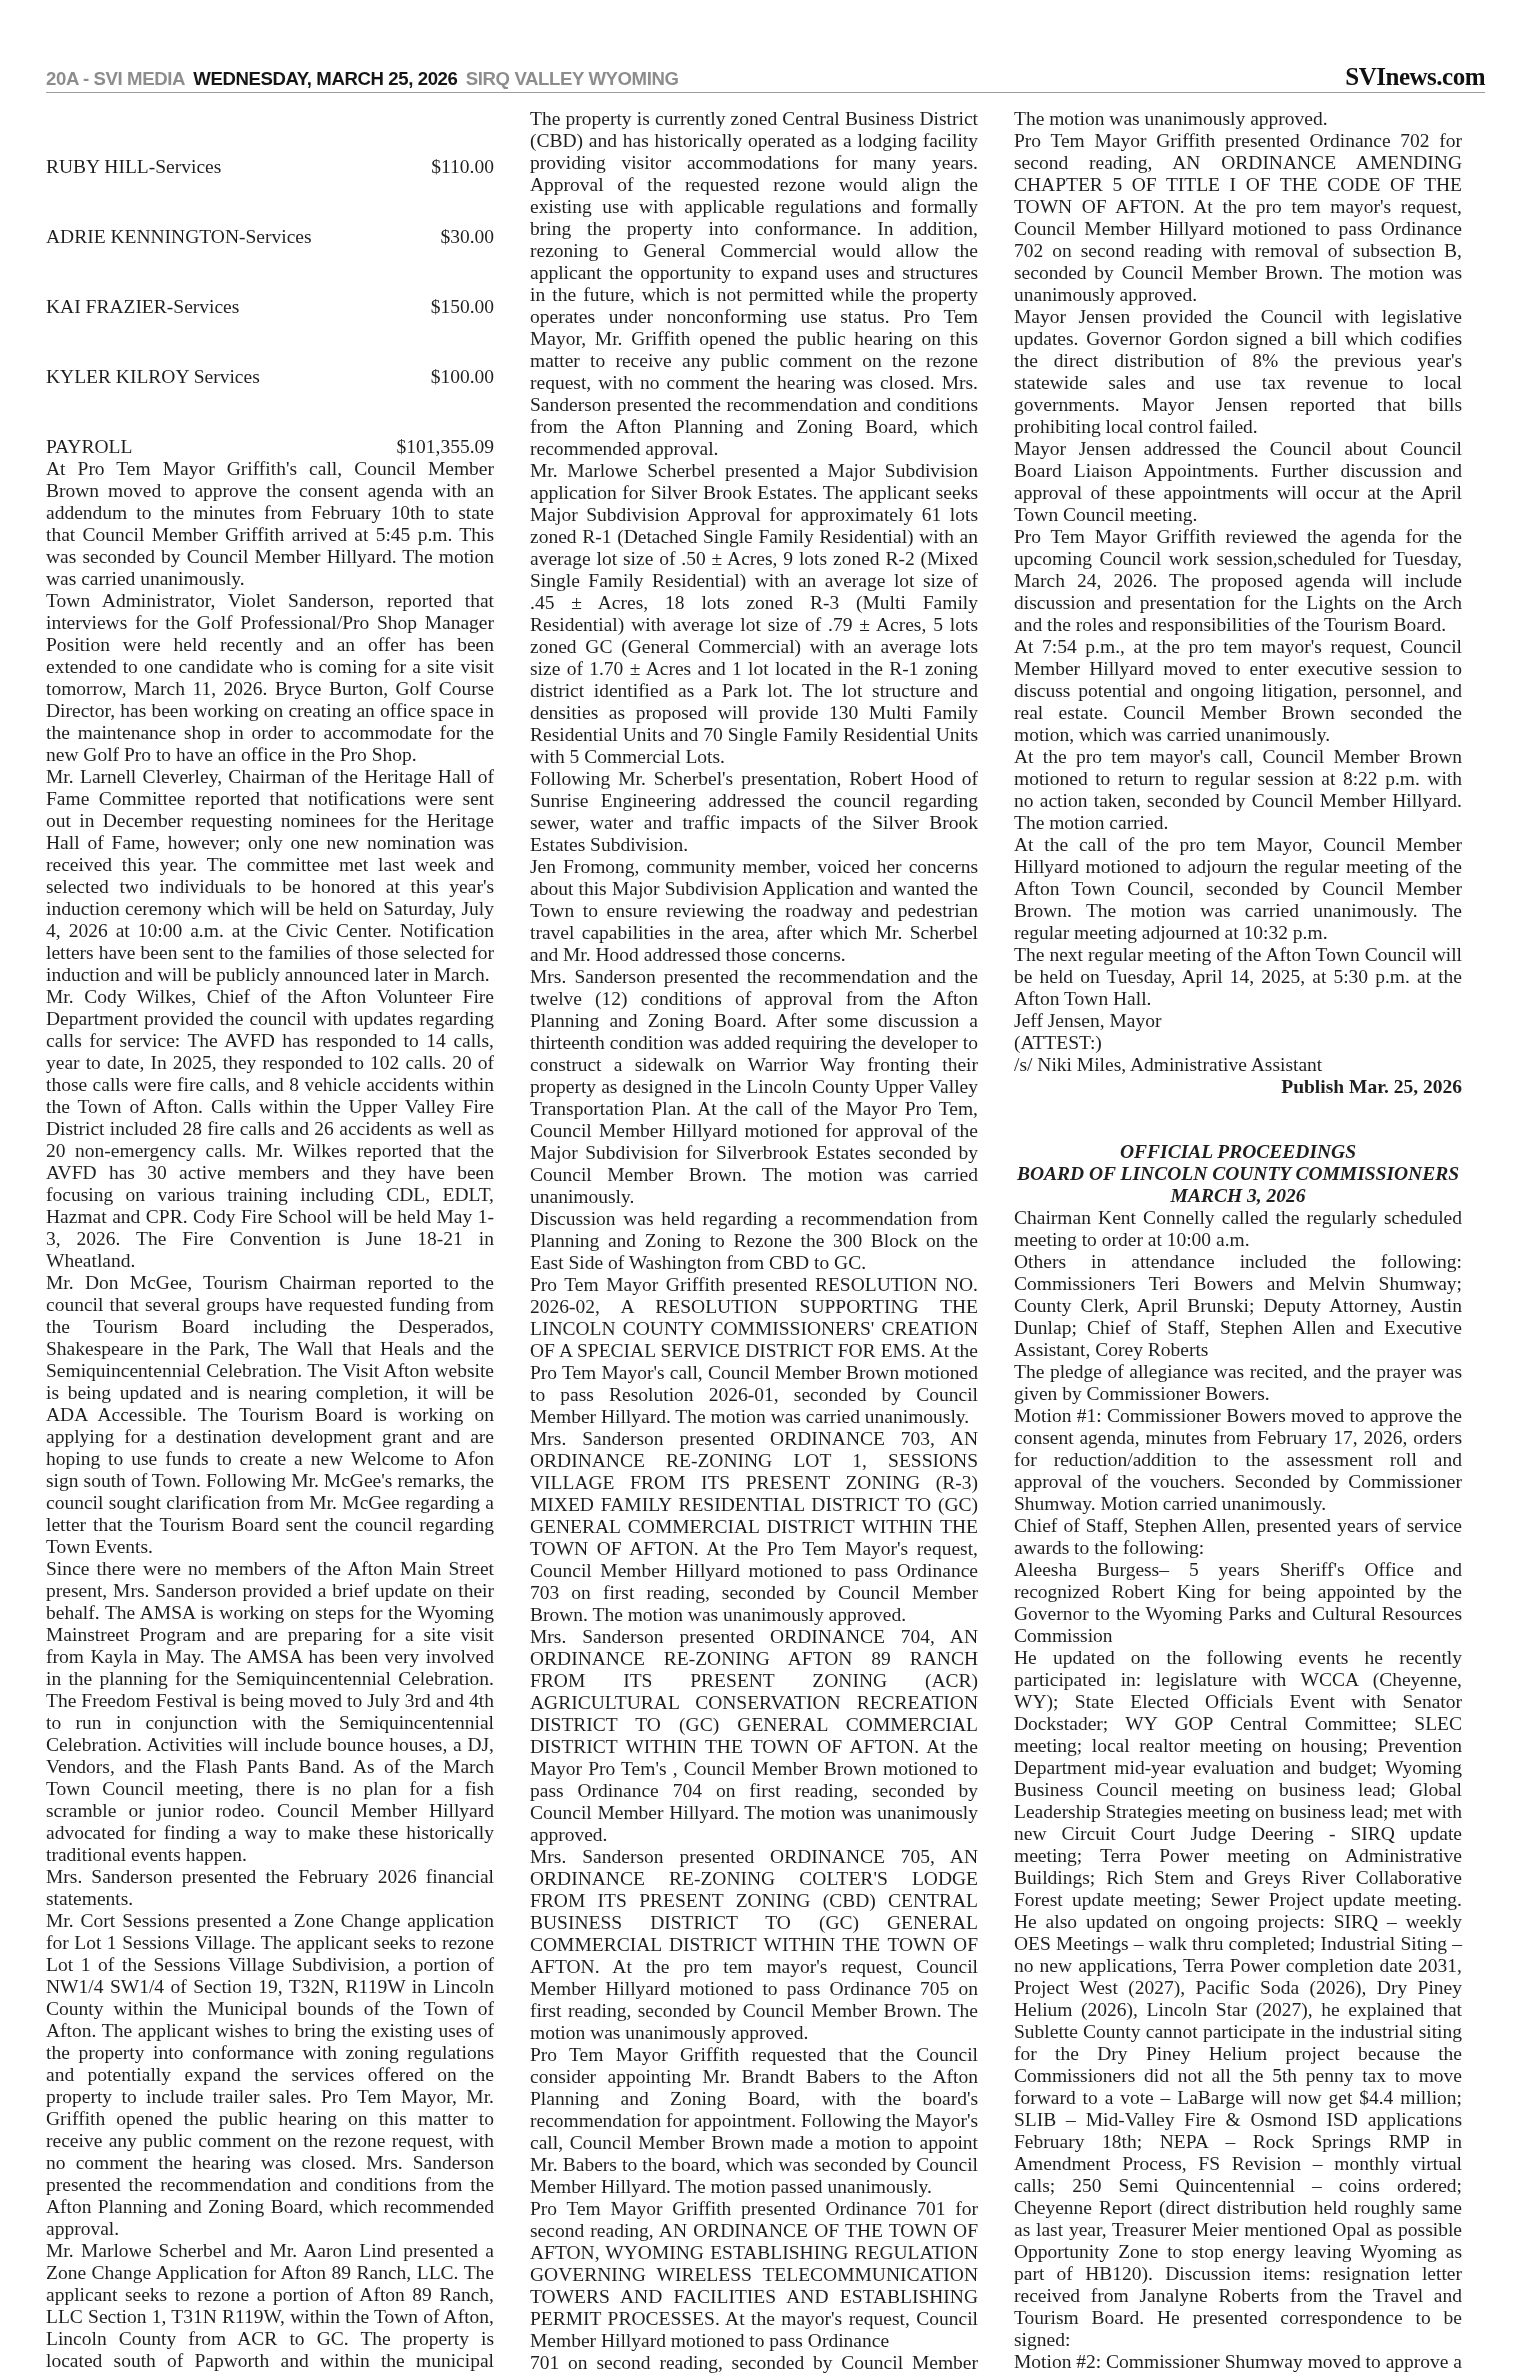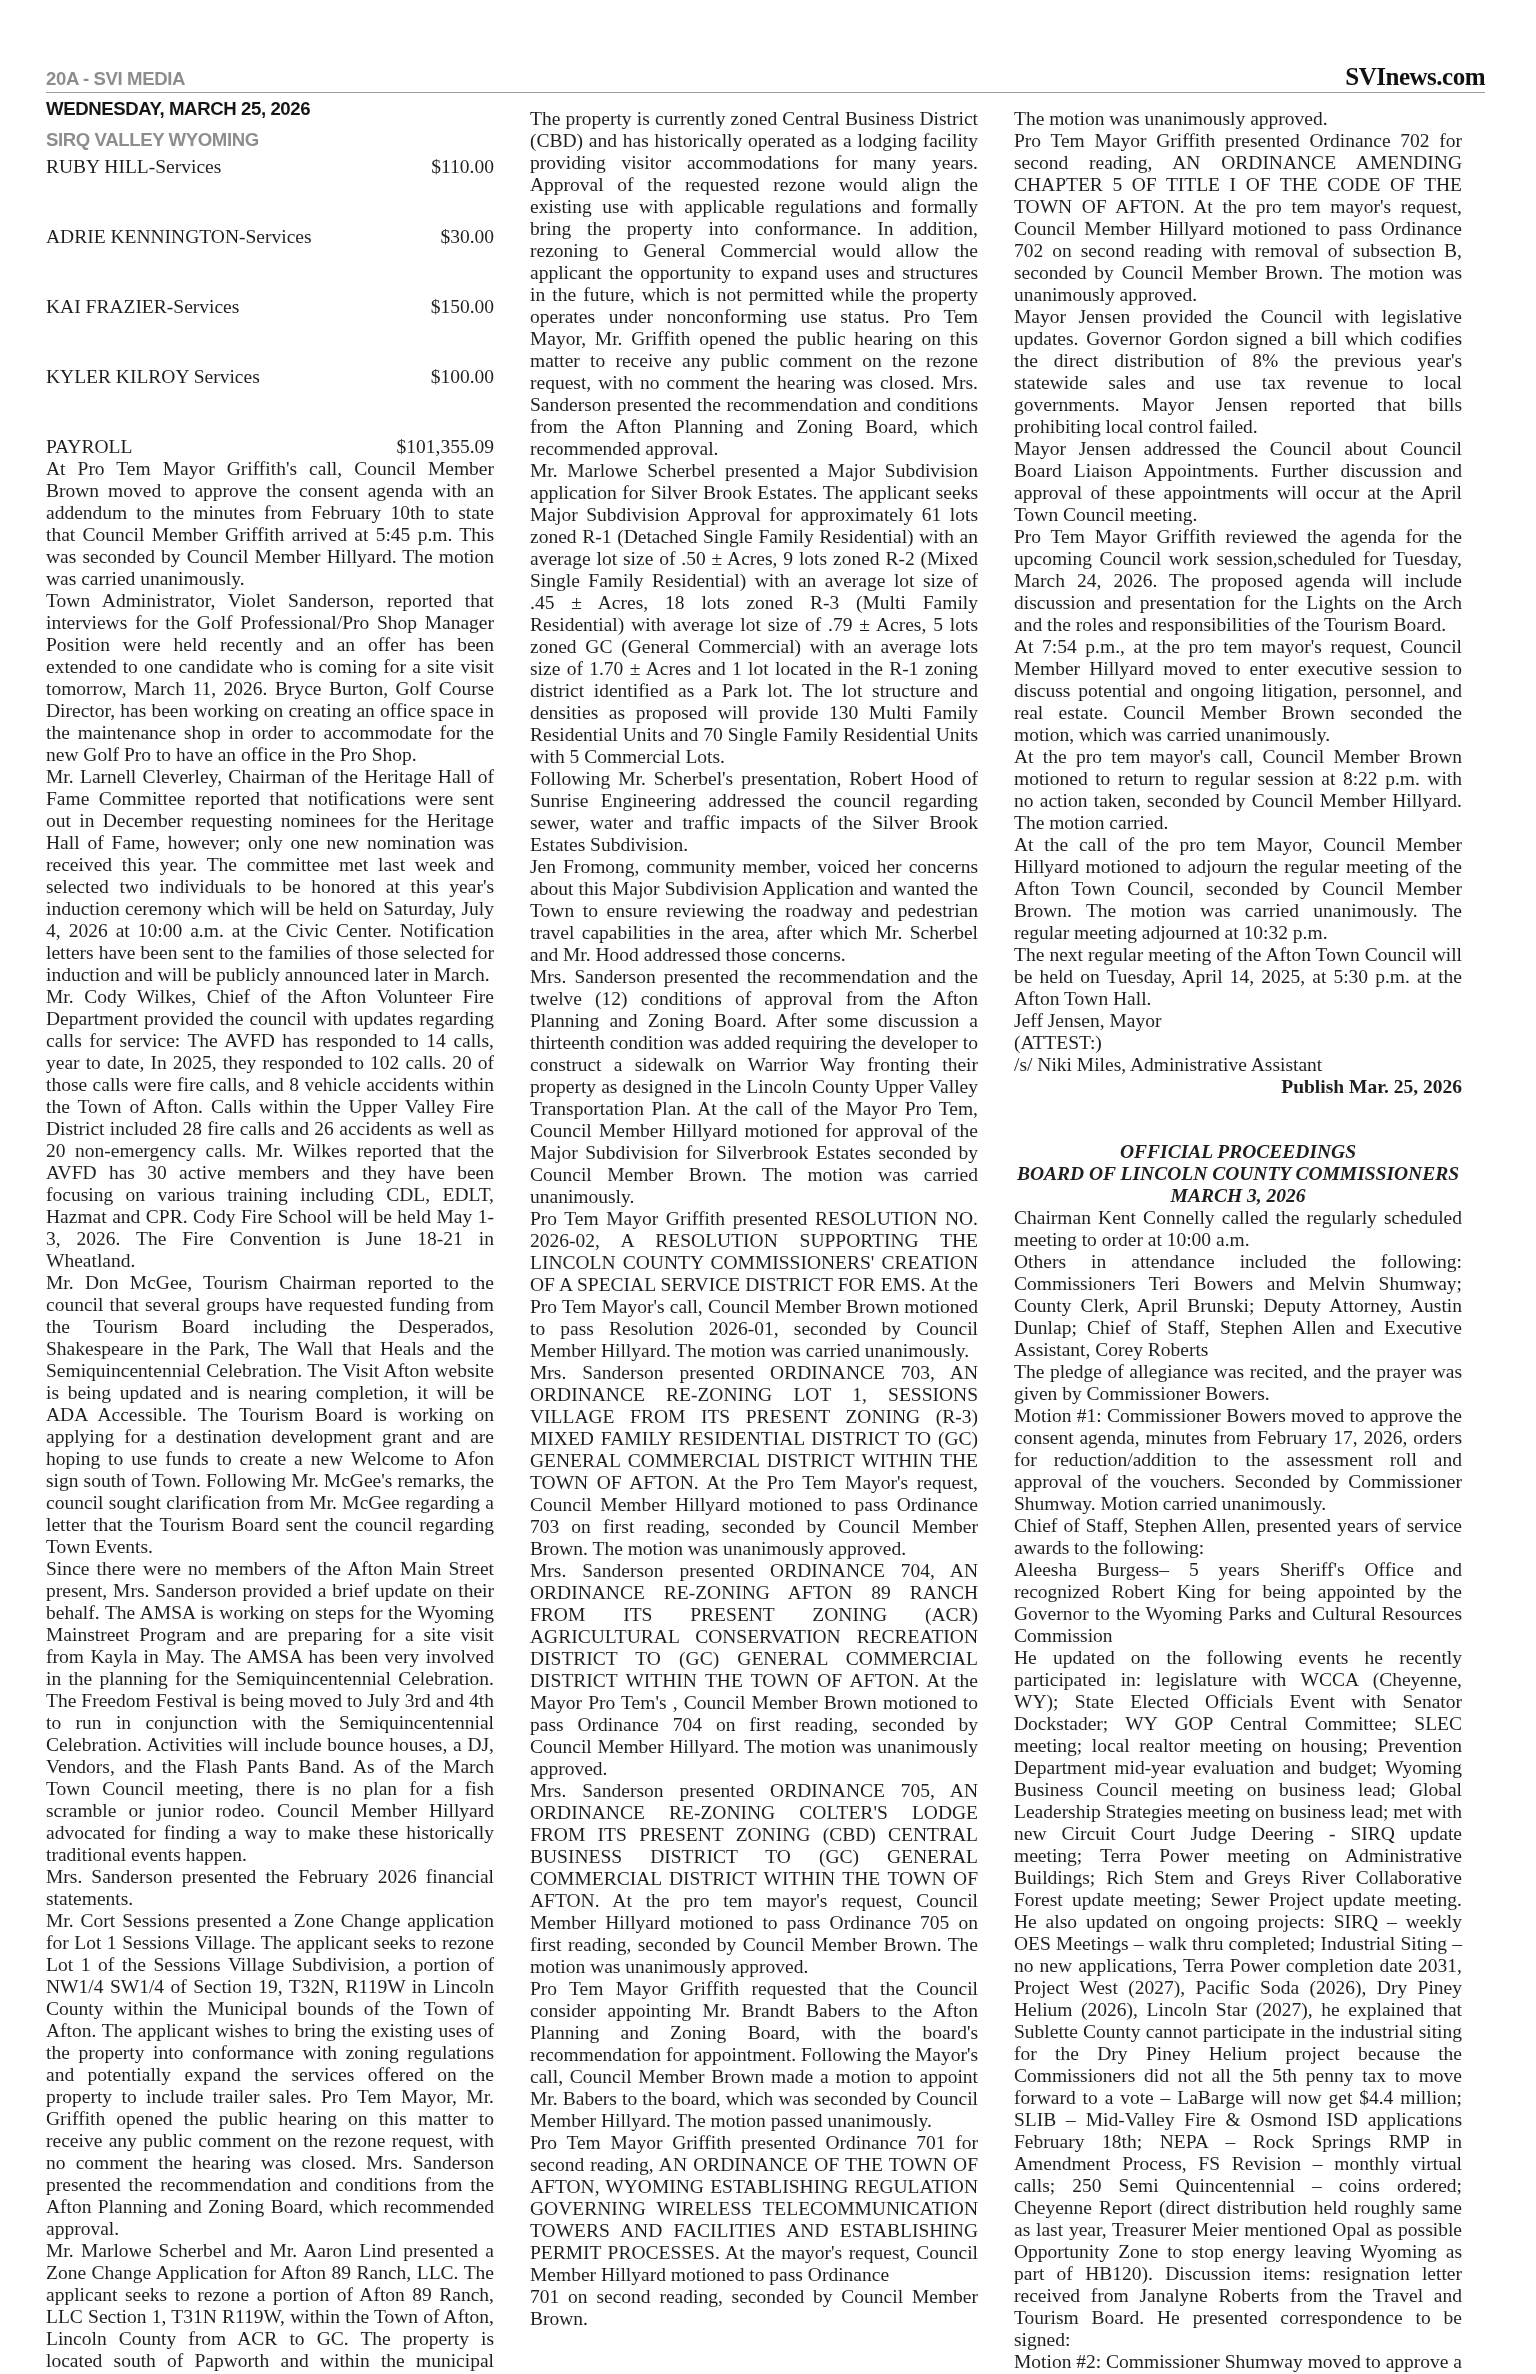--- a/index.html
+++ b/index.html
@@ -11,21 +11,21 @@
     position:relative;width:1536px;height:2375px;background:#ffffff;
     color:#1f1f1f;overflow:hidden;
   }
   .masthead{
     position:absolute;left:46px;right:51px;top:63px;
     display:flex;justify-content:space-between;align-items:baseline;
   }
   .masthead-left{
     font-family:"Liberation Sans", sans-serif;
     font-size:18.6px;font-weight:bold;letter-spacing:-0.4px;
-    display:flex;gap:8.3px;white-space:nowrap;flex-direction:column;
+    display:flex;gap:8.3px;white-space:nowrap;
   }
   .mh-muted{color:#8d8d8d;}
   .mh-dark{color:#161616;}
   .site-name{
     font-family:"Liberation Serif", serif;
     font-size:25px;font-weight:bold;color:#111;letter-spacing:-0.5px;
   }
   .rule{
     position:absolute;left:46px;right:51px;top:92px;
     border-top:1.9px solid #9c9c9c;height:0;
@@ -100,20 +100,21 @@
         </div>
     </section>
 
     <section class="col">
       <div>
           <p class="para">The property is currently zoned Central Business District (CBD) and has historically operated as a lodging facility providing visitor accommodations for many years. Approval of the requested rezone would align the existing use with applicable regulations and formally bring the property into conformance. In addition, rezoning to General Commercial would allow the applicant the opportunity to expand uses and structures in the future, which is not permitted while the property operates under nonconforming use status. Pro Tem Mayor, Mr. Griffith opened the public hearing on this matter to receive any public comment on the rezone request, with no comment the hearing was closed. Mrs. Sanderson presented the recommendation and conditions from the Afton Planning and Zoning Board, which recommended approval.</p>
           <p class="para">Mr. Marlowe Scherbel presented a Major Subdivision application for Silver Brook Estates. The applicant seeks Major Subdivision Approval for approximately 61 lots zoned R-1 (Detached Single Family Residential) with an average lot size of .50 ± Acres, 9 lots zoned R-2 (Mixed Single Family Residential) with an average lot size of .45 ± Acres, 18 lots zoned R-3 (Multi Family Residential) with average lot size of .79 ± Acres, 5 lots zoned GC (General Commercial) with an average lots size of 1.70 ± Acres and 1 lot located in the R-1 zoning district identified as a Park lot. The lot structure and densities as proposed will provide 130 Multi Family Residential Units and 70 Single Family Residential Units with 5 Commercial Lots.</p>
           <p class="para">Following Mr. Scherbel's presentation, Robert Hood of Sunrise Engineering addressed the council regarding sewer, water and traffic impacts of the Silver Brook Estates Subdivision.</p>
           <p class="para">Jen Fromong, community member, voiced her concerns about this Major Subdivision Application and wanted the Town to ensure reviewing the roadway and pedestrian travel capabilities in the area, after which Mr. Scherbel and Mr. Hood addressed those concerns.</p>
           <p class="para">Mrs. Sanderson presented the recommendation and the twelve (12) conditions of approval from the Afton Planning and Zoning Board. After some discussion a thirteenth condition was added requiring the developer to construct a sidewalk on Warrior Way fronting their property as designed in the Lincoln County Upper Valley Transportation Plan. At the call of the Mayor Pro Tem, Council Member Hillyard motioned for approval of the Major Subdivision for Silverbrook Estates seconded by Council Member Brown. The motion was carried unanimously.</p>
+          <p class="para">Discussion was held regarding a recommendation from Planning and Zoning to Rezone the 300 Block on the East Side of Washington from CBD to GC.</p>
           <p class="para">Pro Tem Mayor Griffith presented RESOLUTION NO. 2026-02, A RESOLUTION SUPPORTING THE LINCOLN COUNTY COMMISSIONERS' CREATION OF A SPECIAL SERVICE DISTRICT FOR EMS. At the Pro Tem Mayor's call, Council Member Brown motioned to pass Resolution 2026-01, seconded by Council Member Hillyard. The motion was carried unanimously.</p>
           <p class="para">Mrs. Sanderson presented ORDINANCE 703, AN ORDINANCE RE-ZONING LOT 1, SESSIONS VILLAGE FROM ITS PRESENT ZONING (R-3) MIXED FAMILY RESIDENTIAL DISTRICT TO (GC) GENERAL COMMERCIAL DISTRICT WITHIN THE TOWN OF AFTON. At the Pro Tem Mayor's request, Council Member Hillyard motioned to pass Ordinance 703 on first reading, seconded by Council Member Brown. The motion was unanimously approved.</p>
           <p class="para">Mrs. Sanderson presented ORDINANCE 704, AN ORDINANCE RE-ZONING AFTON 89 RANCH FROM ITS PRESENT ZONING (ACR) AGRICULTURAL CONSERVATION RECREATION DISTRICT TO (GC) GENERAL COMMERCIAL DISTRICT WITHIN THE TOWN OF AFTON. At the Mayor Pro Tem's , Council Member Brown motioned to pass Ordinance 704 on first reading, seconded by Council Member Hillyard. The motion was unanimously approved.</p>
           <p class="para">Mrs. Sanderson presented ORDINANCE 705, AN ORDINANCE RE-ZONING COLTER'S LODGE FROM ITS PRESENT ZONING (CBD) CENTRAL BUSINESS DISTRICT TO (GC) GENERAL COMMERCIAL DISTRICT WITHIN THE TOWN OF AFTON. At the pro tem mayor's request, Council Member Hillyard motioned to pass Ordinance 705 on first reading, seconded by Council Member Brown. The motion was unanimously approved.</p>
           <p class="para">Pro Tem Mayor Griffith requested that the Council consider appointing Mr. Brandt Babers to the Afton Planning and Zoning Board, with the board's recommendation for appointment. Following the Mayor's call, Council Member Brown made a motion to appoint Mr. Babers to the board, which was seconded by Council Member Hillyard. The motion passed unanimously.</p>
           <p class="para">Pro Tem Mayor Griffith presented Ordinance 701 for second reading, AN ORDINANCE OF THE TOWN OF AFTON, WYOMING ESTABLISHING REGULATION GOVERNING WIRELESS TELECOMMUNICATION TOWERS AND FACILITIES AND ESTABLISHING PERMIT PROCESSES. At the mayor's request, Council Member Hillyard motioned to pass Ordinance</p>
           <p class="para">701 on second reading, seconded by Council Member Brown.</p>
         </div>
     </section>
 

